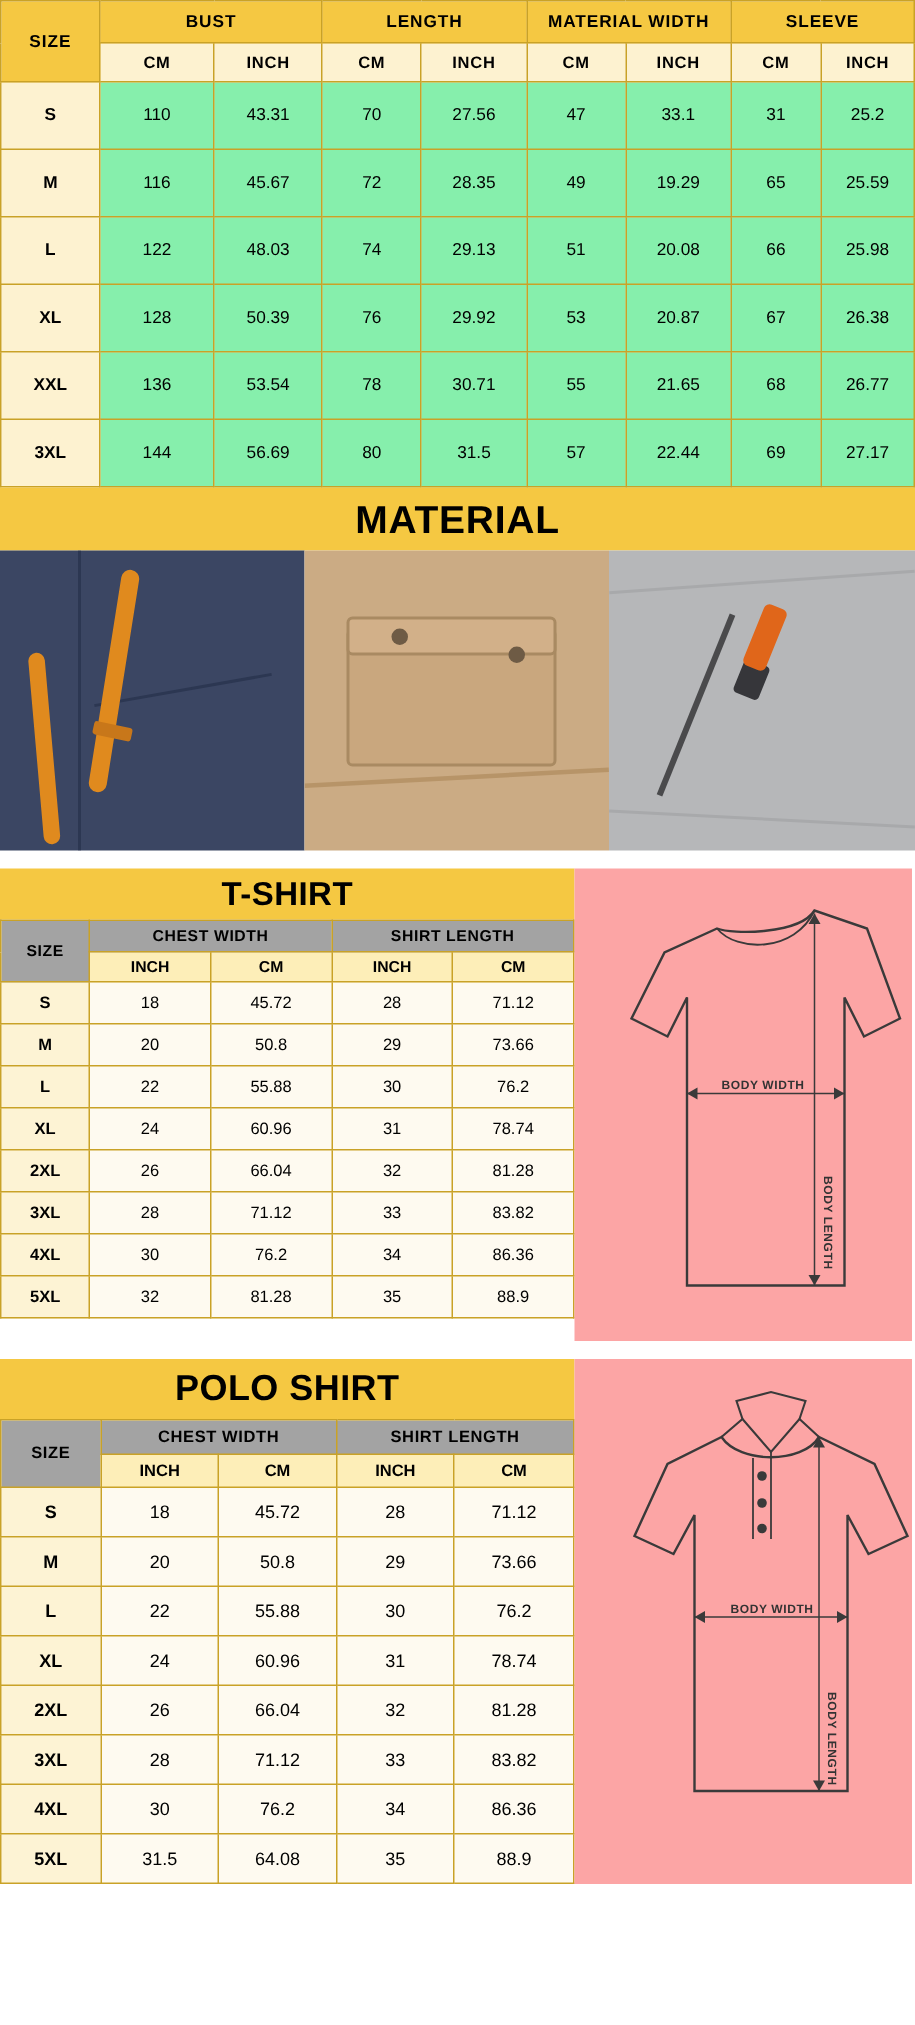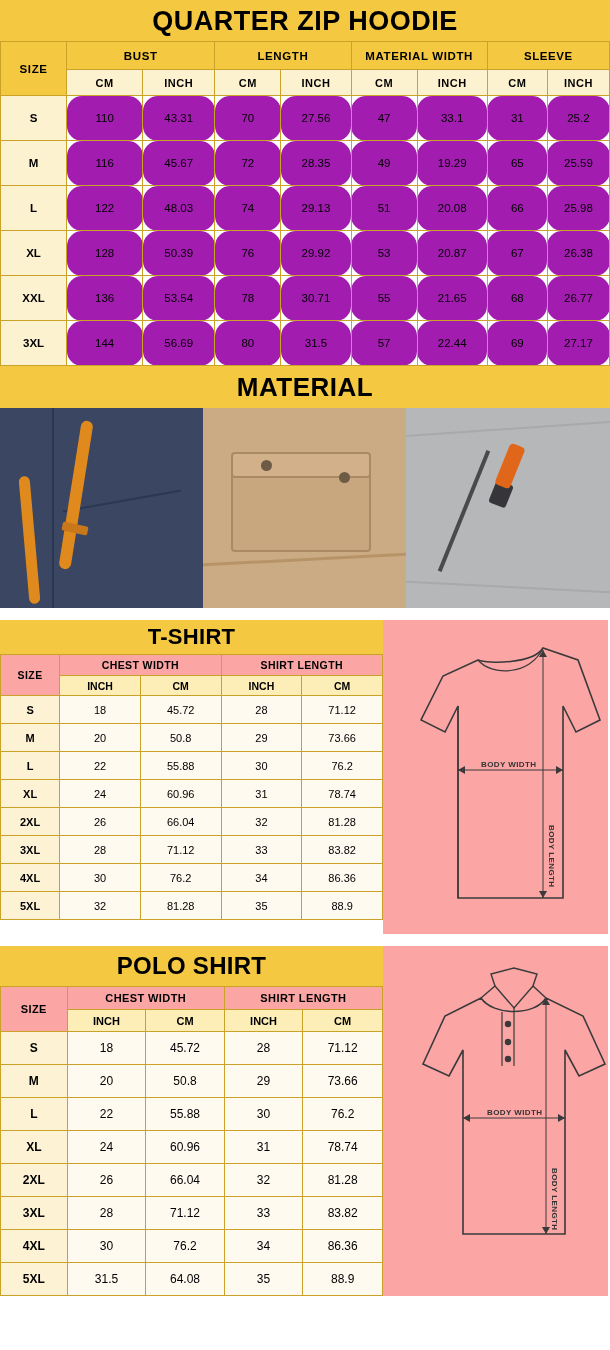--- a/index.html
+++ b/index.html
@@ -58,24 +58,23 @@
     font-size: 11px;
     letter-spacing: 0.5px;
     height: 26px;
   }
   .hoodie-table .sizecell {
     background: #fdf2d0;
     font-weight: bold;
     font-size: 11.5px;
   }
   .hoodie-table .val {
-    background: #a21caf;
+    background: #86efac;
     height: 45px;
     font-size: 11.5px;
-    border-radius: 15px;
   }
 
   
   .material-title {
     font-size: 26px;
     padding: 6px 0 5px 0;
   }
   .material-row {
     display: flex;
     width: 610px;
@@ -168,21 +167,21 @@
     font-size: 22px;
     padding: 4px 0 4px 0;
     letter-spacing: 0.3px;
   }
   .tee-table td, .tee-table th {
     border: 1px solid #cfa93a;
     font-size: 11px;
     text-align: center;
   }
   .tee-table .hdr {
-    background: #fca5a5;
+    background: #a3a3a3;
     font-weight: bold;
     font-size: 10.5px;
     letter-spacing: 0.4px;
     height: 21px;
   }
   .tee-table .sub {
     background: #fdeeb8;
     font-weight: bold;
     font-size: 10.5px;
     height: 20px;
@@ -213,21 +212,20 @@
     fill: #333;
     letter-spacing: 0.4px;
   }
 </style>
 </head>
 <body>
 
 <div class="page">
 
   <div class="hoodie-block">
-    <div class="title-bar hoodie-title">QUARTER ZIP HOODIE</div>
     <table class="sz hoodie-table">
       <colgroup>
         <col style="width:66px">
         <col style="width:76px">
           <col style="width:72px">
         <col style="width:66px">
           <col style="width:70px">
         <col style="width:66px">
           <col style="width:70px">
         <col style="width:60px">

